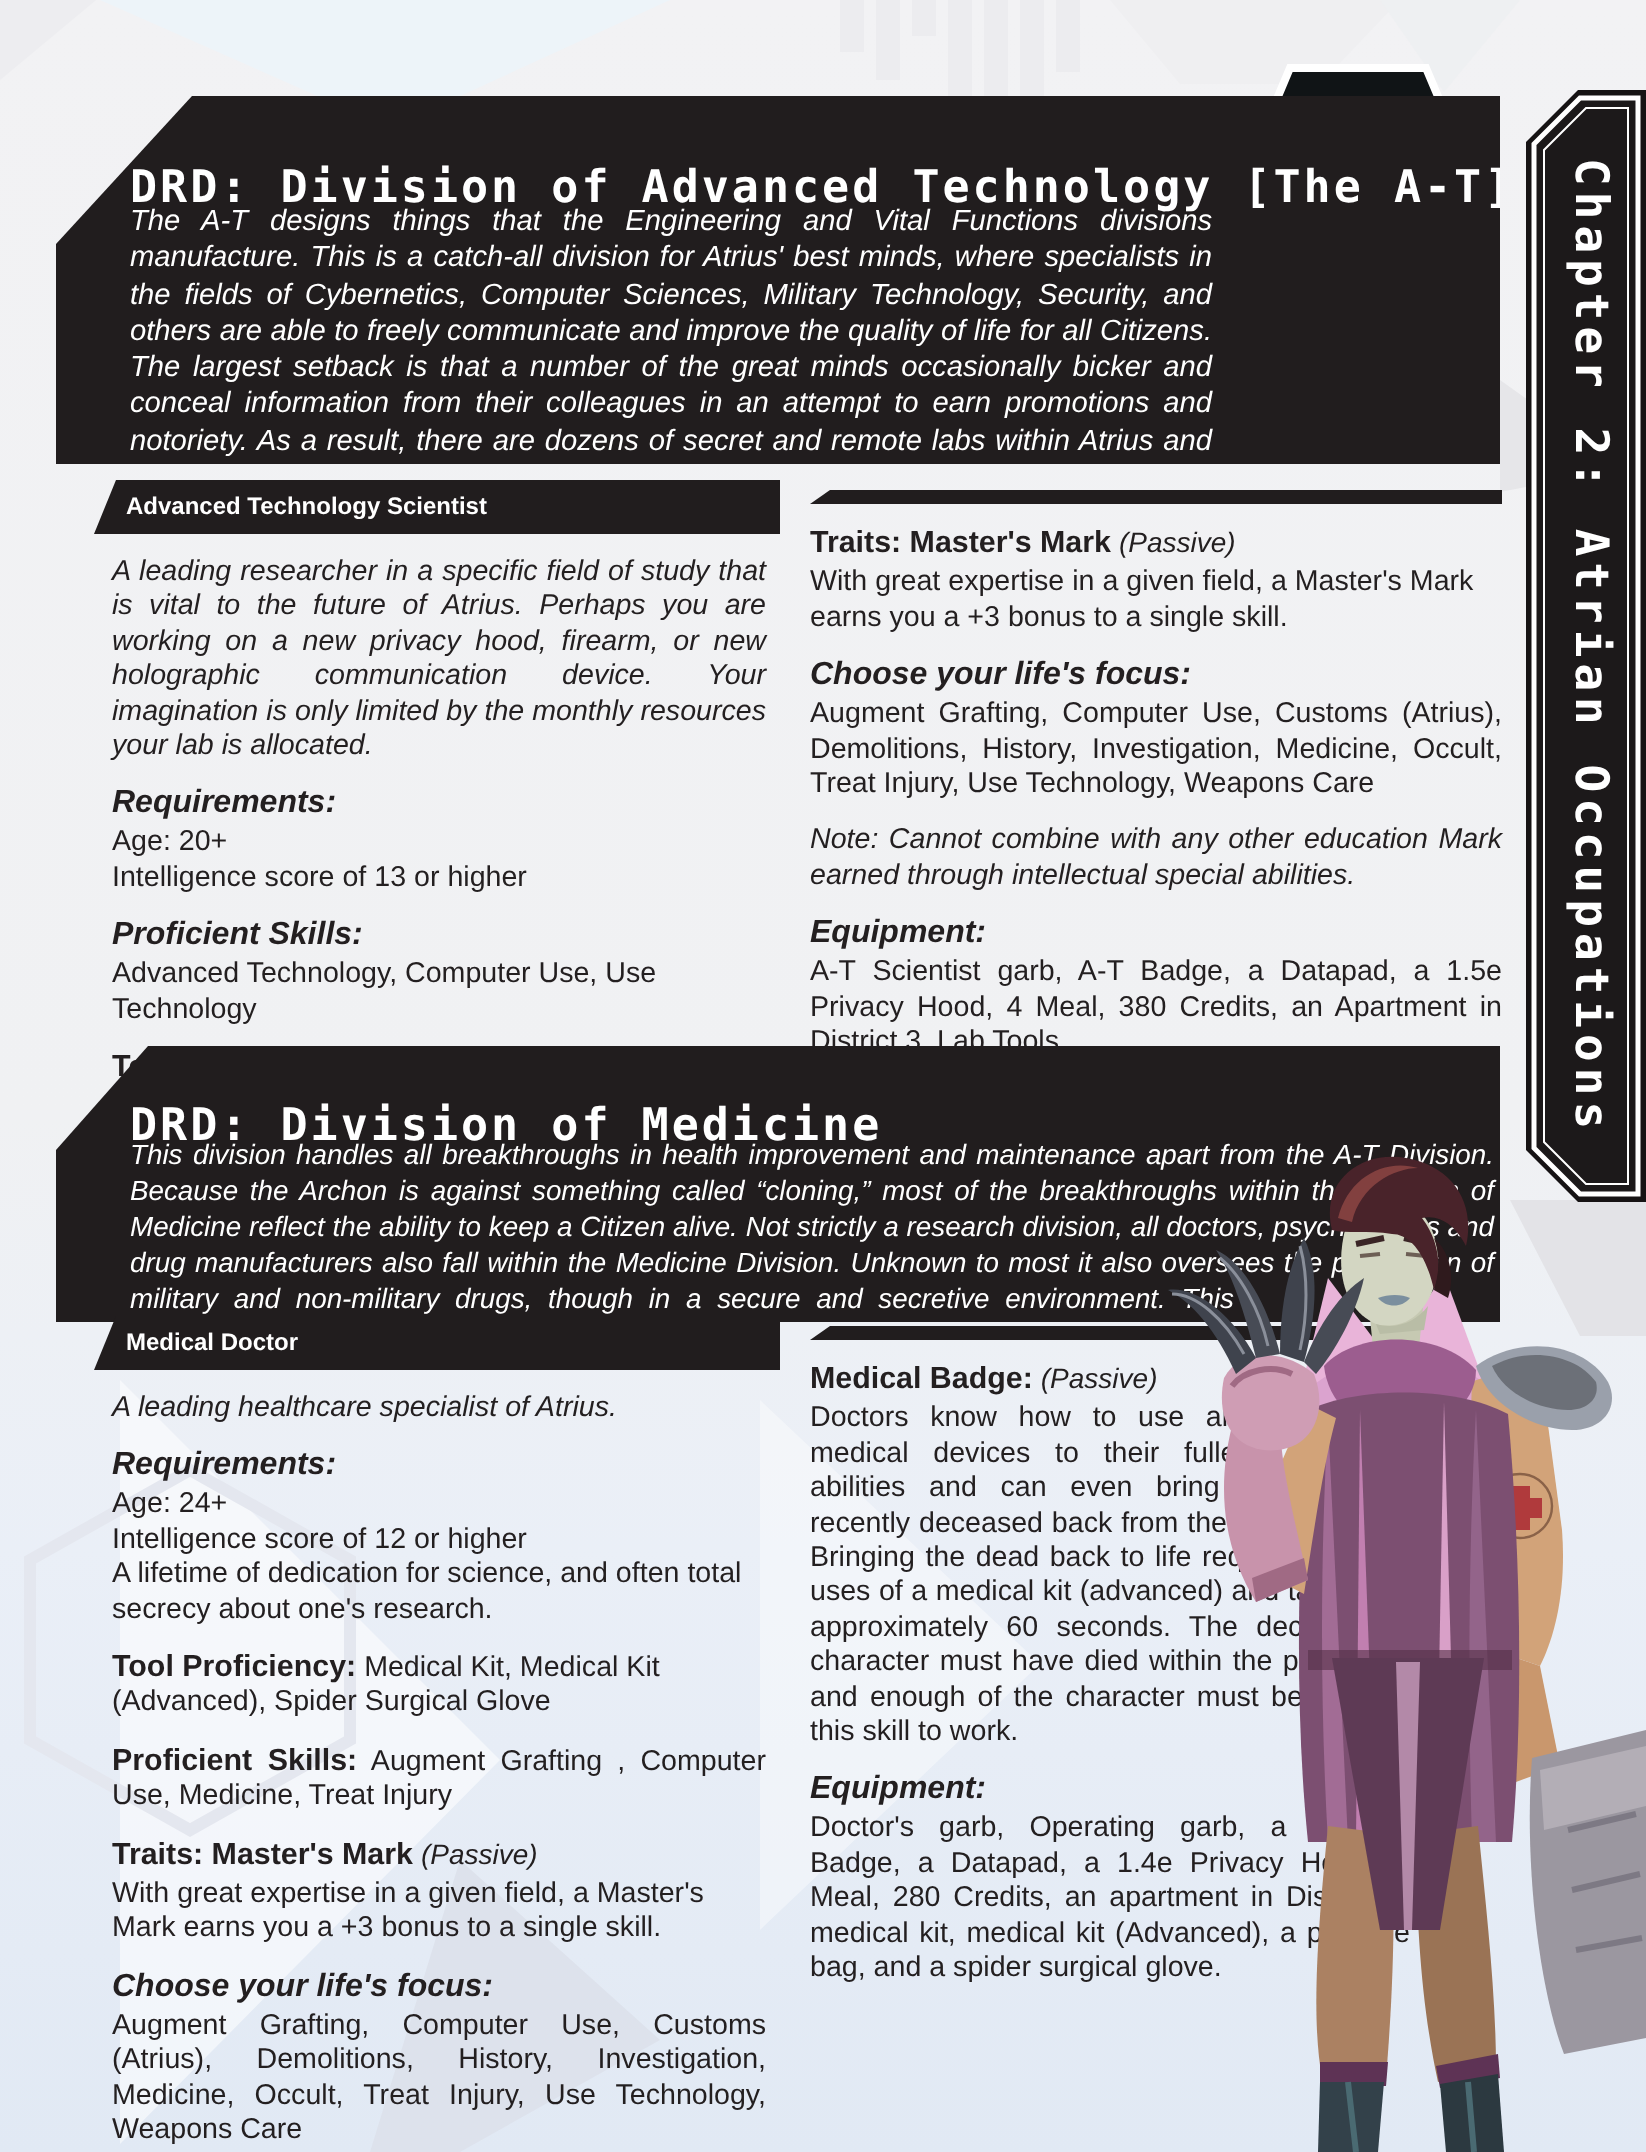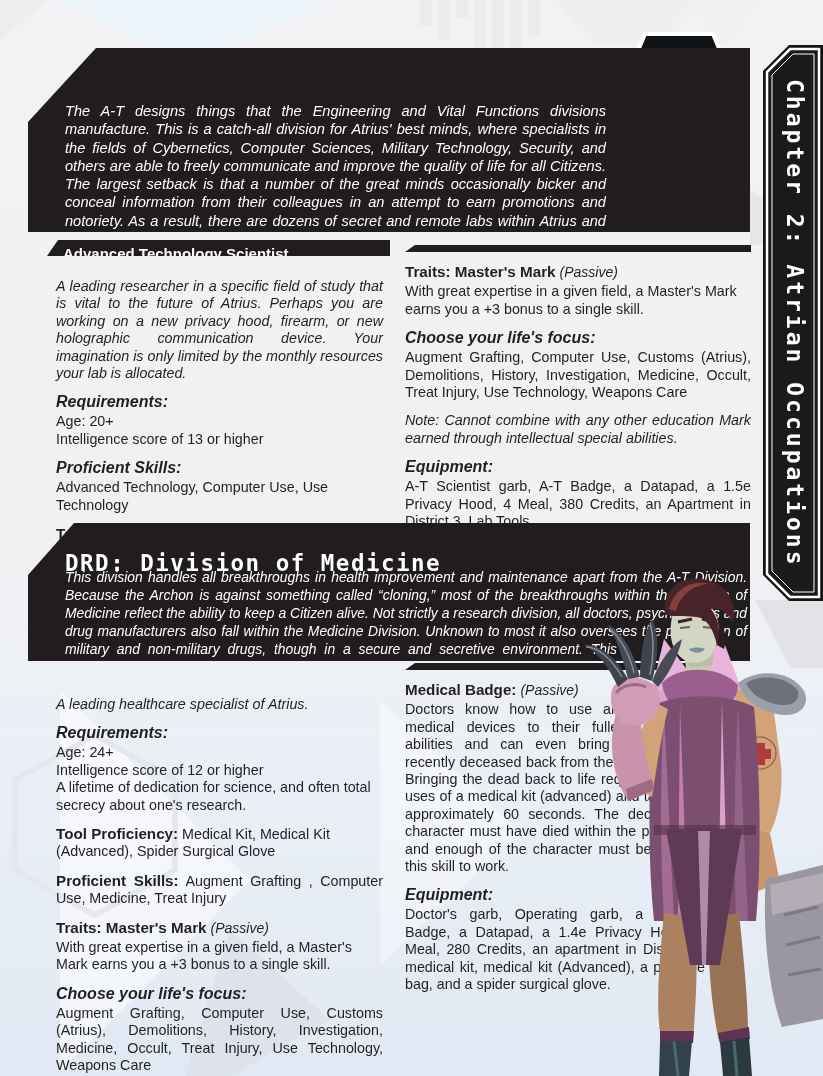--- a/index.html
+++ b/index.html
@@ -29,23 +29,23 @@
   
   .chapter-tab{position:absolute;left:763px;top:45px;width:60px;height:556px;z-index:2;}
   .tab-shape{position:absolute;inset:0;}
   .tab-text{position:absolute;inset:0;display:flex;align-items:center;justify-content:center;
     writing-mode:vertical-rl;color:#fff;font-size:23px;letter-spacing:3px;transform:translateX(2px);white-space:nowrap;}
 
   
   .occ{position:absolute;width:703px;z-index:1;}
   .occ-scientist{left:47px;top:240px;}
   .occ-doctor{left:47px;top:658px;}
-  .occ-header{width:343px;height:16px;background:#211d1e;color:#fff;
+  .occ-header{width:343px;height:27px;background:#211d1e;color:#fff;
     clip-path:polygon(11px 0,100% 0,100% 100%,0 100%);
-    font-weight:bold;font-size:15px;line-height:27px;padding-left:16px;box-sizing:border-box;}
+    font-weight:bold;font-size:12px;line-height:27px;padding-left:16px;box-sizing:border-box;}
   .col-l{position:absolute;left:9px;top:38px;width:327px;}
   .col-r{position:absolute;left:358px;top:5px;width:346px;}
   .col-bar{height:7px;background:#211d1e;clip-path:polygon(10px 0,100% 0,100% 100%,0 100%);margin-bottom:11px;}
   .col-bar.narrow{width:320px;}
 
   .intro{font-style:italic;text-align:justify;font-size:14.3px;line-height:17.4px;margin:0;}
   .lbl-h{font-size:16px;font-weight:bold;margin:11px 0 2px;font-style:italic;}
   .line{font-size:14.3px;line-height:17.4px;}
   .body{font-size:14.3px;line-height:17.4px;margin:2px 0 0;}
   .justify{text-align:justify;}
@@ -82,20 +82,21 @@
     <polygon points="690,0 760,0 722,46" fill="#eef0f2"></polygon>
     <polygon points="750,190 812,234 750,246" fill="#e6e6e9"></polygon>
     <polygon points="755,600 823,600 823,668 790,668" fill="#e3e3e7"></polygon>
     <polygon points="60,690 250,880 60,1072" fill="rgba(255,255,255,0.55)"></polygon>
     <polygon points="230,930 330,1020 230,1076 185,1076" fill="#dde2ec"></polygon>
     <polygon points="380,700 520,832 380,965" fill="rgba(255,255,255,0.4)"></polygon>
     <polygon points="95,735 175,780 175,870 95,915 15,870 15,780" fill="none" stroke="#e4e7ef" stroke-width="6"></polygon>
   </svg>
 
   <section class="banner banner-at">
+    <h1 class="banner-title tech">DRD: Division of Advanced Technology [The A-T]</h1>
     <p class="banner-copy">The A-T designs things that the Engineering and Vital Functions divisions manufacture. This is a catch-all division for Atrius' best minds, where specialists in the fields of Cybernetics, Computer Sciences, Military Technology, Security, and others are able to freely communicate and improve the quality of life for all Citizens. The largest setback is that a number of the great minds occasionally bicker and conceal information from their colleagues in an attempt to earn promotions and notoriety. As a result, there are dozens of secret and remote labs within Atrius and the Fringe that belong to elements of the A-T. This division is led by Dr. Shi and is solely protected by the Vigilant.</p>
   </section>
 
   <div class="logo">
     <svg width="134" height="140" viewBox="0 0 134 140">
       <defs>
           <clipPath id="hexclip">
             <polygon points="36,12 98,12 122,70 98,128 36,128 12,70"></polygon>
           </clipPath>
         </defs>
@@ -167,20 +168,21 @@
       <p class="body justify">A-T Scientist garb, A-T Badge, a Datapad, a 1.5e Privacy Hood, 4 Meal, 380 Credits, an Apartment in District 3, Lab Tools.</p>
     </div>
   </section>
 
   <section class="banner banner-med">
     <h1 class="banner-title tech">DRD: Division of Medicine</h1>
     <p class="banner-copy"><span>This division handles all breakthroughs in health improvement and maintenance apart from the A-T Division. Because the Archon is against something called “cloning,” most of the breakthroughs within the Division of Medicine reflect the ability to keep a Citizen alive. Not strictly a research division, all doctors, psychologists and drug manufacturers also fall within the Medicine Division. Unknown to most it also oversees the production of</span><span class="cutout"></span><span> military and non-military drugs, though in a secure and secretive environment. This division is led by Dr. Fernandez and is protected by a mix of Vigilant and RAD forces.</span></p>
   </section>
 
   <section class="occ occ-doctor">
+    <header class="occ-header">Medical Doctor</header>
 
     <div class="col-l">
       <p class="intro">A leading healthcare specialist of Atrius.</p>
       <h4 class="lbl-h">Requirements:</h4>
       <div class="line">Age: 24+</div>
       <div class="line">Intelligence score of 12 or higher</div>
       <div class="line">A lifetime of dedication for science, and often total secrecy about one's research.</div>
       <p class="body mt"><span class="lbl">Tool Proficiency:</span> <span>Medical Kit, Medical Kit (Advanced), Spider Surgical Glove</span></p>
       <p class="body justify mt"><span class="lbl">Proficient Skills:</span> <span>Augment Grafting , Computer Use, Medicine, Treat Injury</span></p>
       <div class="h-line"><span class="lbl">Traits: Master's Mark</span> <span class="tag">(Passive)</span></div>

